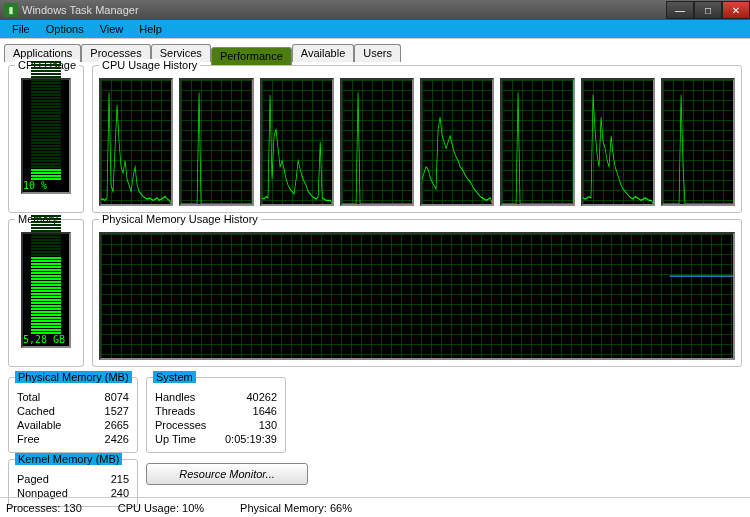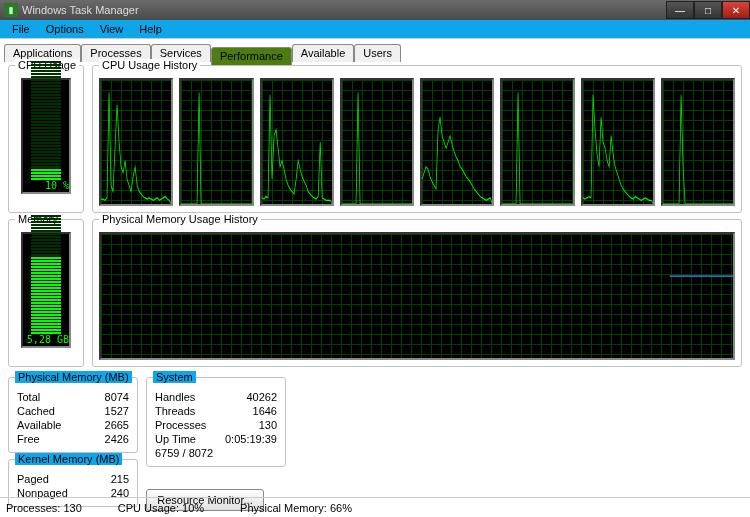--- a/index.html
+++ b/index.html
@@ -28,21 +28,21 @@
 .group > .label { position:absolute; top:-7px; left:6px; background:#fff; padding:0 3px; font-size:11px; }
 
 .row1 { display:flex; gap:8px; }
 .row2 { display:flex; gap:8px; }
 
 .gauge-box { width:76px; }
 .gauge { width:50px; height:116px; margin:0 auto; border:2px inset #888; background:#000; position:relative; display:flex; flex-direction:column; justify-content:flex-end; align-items:center; padding-bottom:12px;}
 .gauge-fill { width:30px; display:flex; flex-direction:column; justify-content:flex-end; gap:1px;}
 .gauge-seg { height:2px; background:#003000; }
 .gauge-seg.on { background:#00ff00; }
-.gauge-text { position:absolute; bottom:1px; left:0; right:0; text-align:right; color:#00ff00; font-size:10px; font-family: monospace; }
+.gauge-text { position:absolute; bottom:1px; left:0; right:0; text-align:left; color:#00ff00; font-size:10px; font-family: monospace; }
 
 .history-box { flex:1; }
 .history-area { display:flex; gap:6px; }
 .chart { border:2px inset #888; background:#000; height:128px; position:relative; flex:1; overflow:hidden;}
 .chart.wide { width:100%; height:128px;}
 .grid { position:absolute; inset:0;
   background-image: linear-gradient(#004000 1px, transparent 1px), linear-gradient(90deg, #004000 1px, transparent 1px);
   background-size: 10px 10px;
 }
 svg.line { position:absolute; inset:0; width:100%; height:100%; }
@@ -50,21 +50,21 @@
 svg.line polyline.blue { stroke:#3f8fff; }
 
 
 .stats-row { display:flex; gap:8px; margin-top:4px;}
 .stats-col { display:flex; flex-direction:column; gap:6px;}
 .stats { border:1px solid #c0c0c0; border-radius:3px; padding:12px 8px 6px 8px; position:relative; width:130px;}
 .stats.wide { width:140px;}
 .stats > .label { position:absolute; top:-7px; left:6px; background:#0ea5e9; padding:0 3px; font-size:11px;}
 .statline { display:flex; justify-content:space-between; font-size:11px; line-height:14px;}
 
-.resmon-btn { width:118px; height:22px; margin-top:16px; border:1px solid #888; background:linear-gradient(#fff,#e0e0e0); border-radius:3px; font-size:11px; display:flex; align-items:center; justify-content:center; cursor:pointer;}
+.resmon-btn { width:162px; height:22px; margin-top:4px; border:1px solid #888; background:linear-gradient(#fff,#e0e0e0); border-radius:3px; font-size:11px; display:flex; align-items:center; justify-content:center; cursor:pointer;font-style:italic;}
 
 
 .statusbar { position:absolute; bottom:0; left:0; right:0; height:20px; border-top:1px solid #ccc; display:flex; align-items:center; padding-left:6px; font-size:11px; gap:6px;}
 .statusbar .cell { padding-right:30px; border-right:0px solid #ccc;}
 </style>
 </head>
 <body>
 
 <div class="titlebar">
   <span class="icon">▮</span>
@@ -304,21 +304,20 @@
           </div>
         <div class="statline">
             <span>Processes</span>
             <span>130</span>
           </div>
         <div class="statline">
             <span>Up Time</span>
             <span>0:05:19:39</span>
           </div>
         <div class="statline">
-            <span>6759 / 8072</span>
           </div>
       </div>
       <div class="resmon-btn">Resource Monitor...</div>
     </div>
   </div>
 
 </div>
 
 <div class="statusbar">
   <div class="cell">Processes: 130</div>

